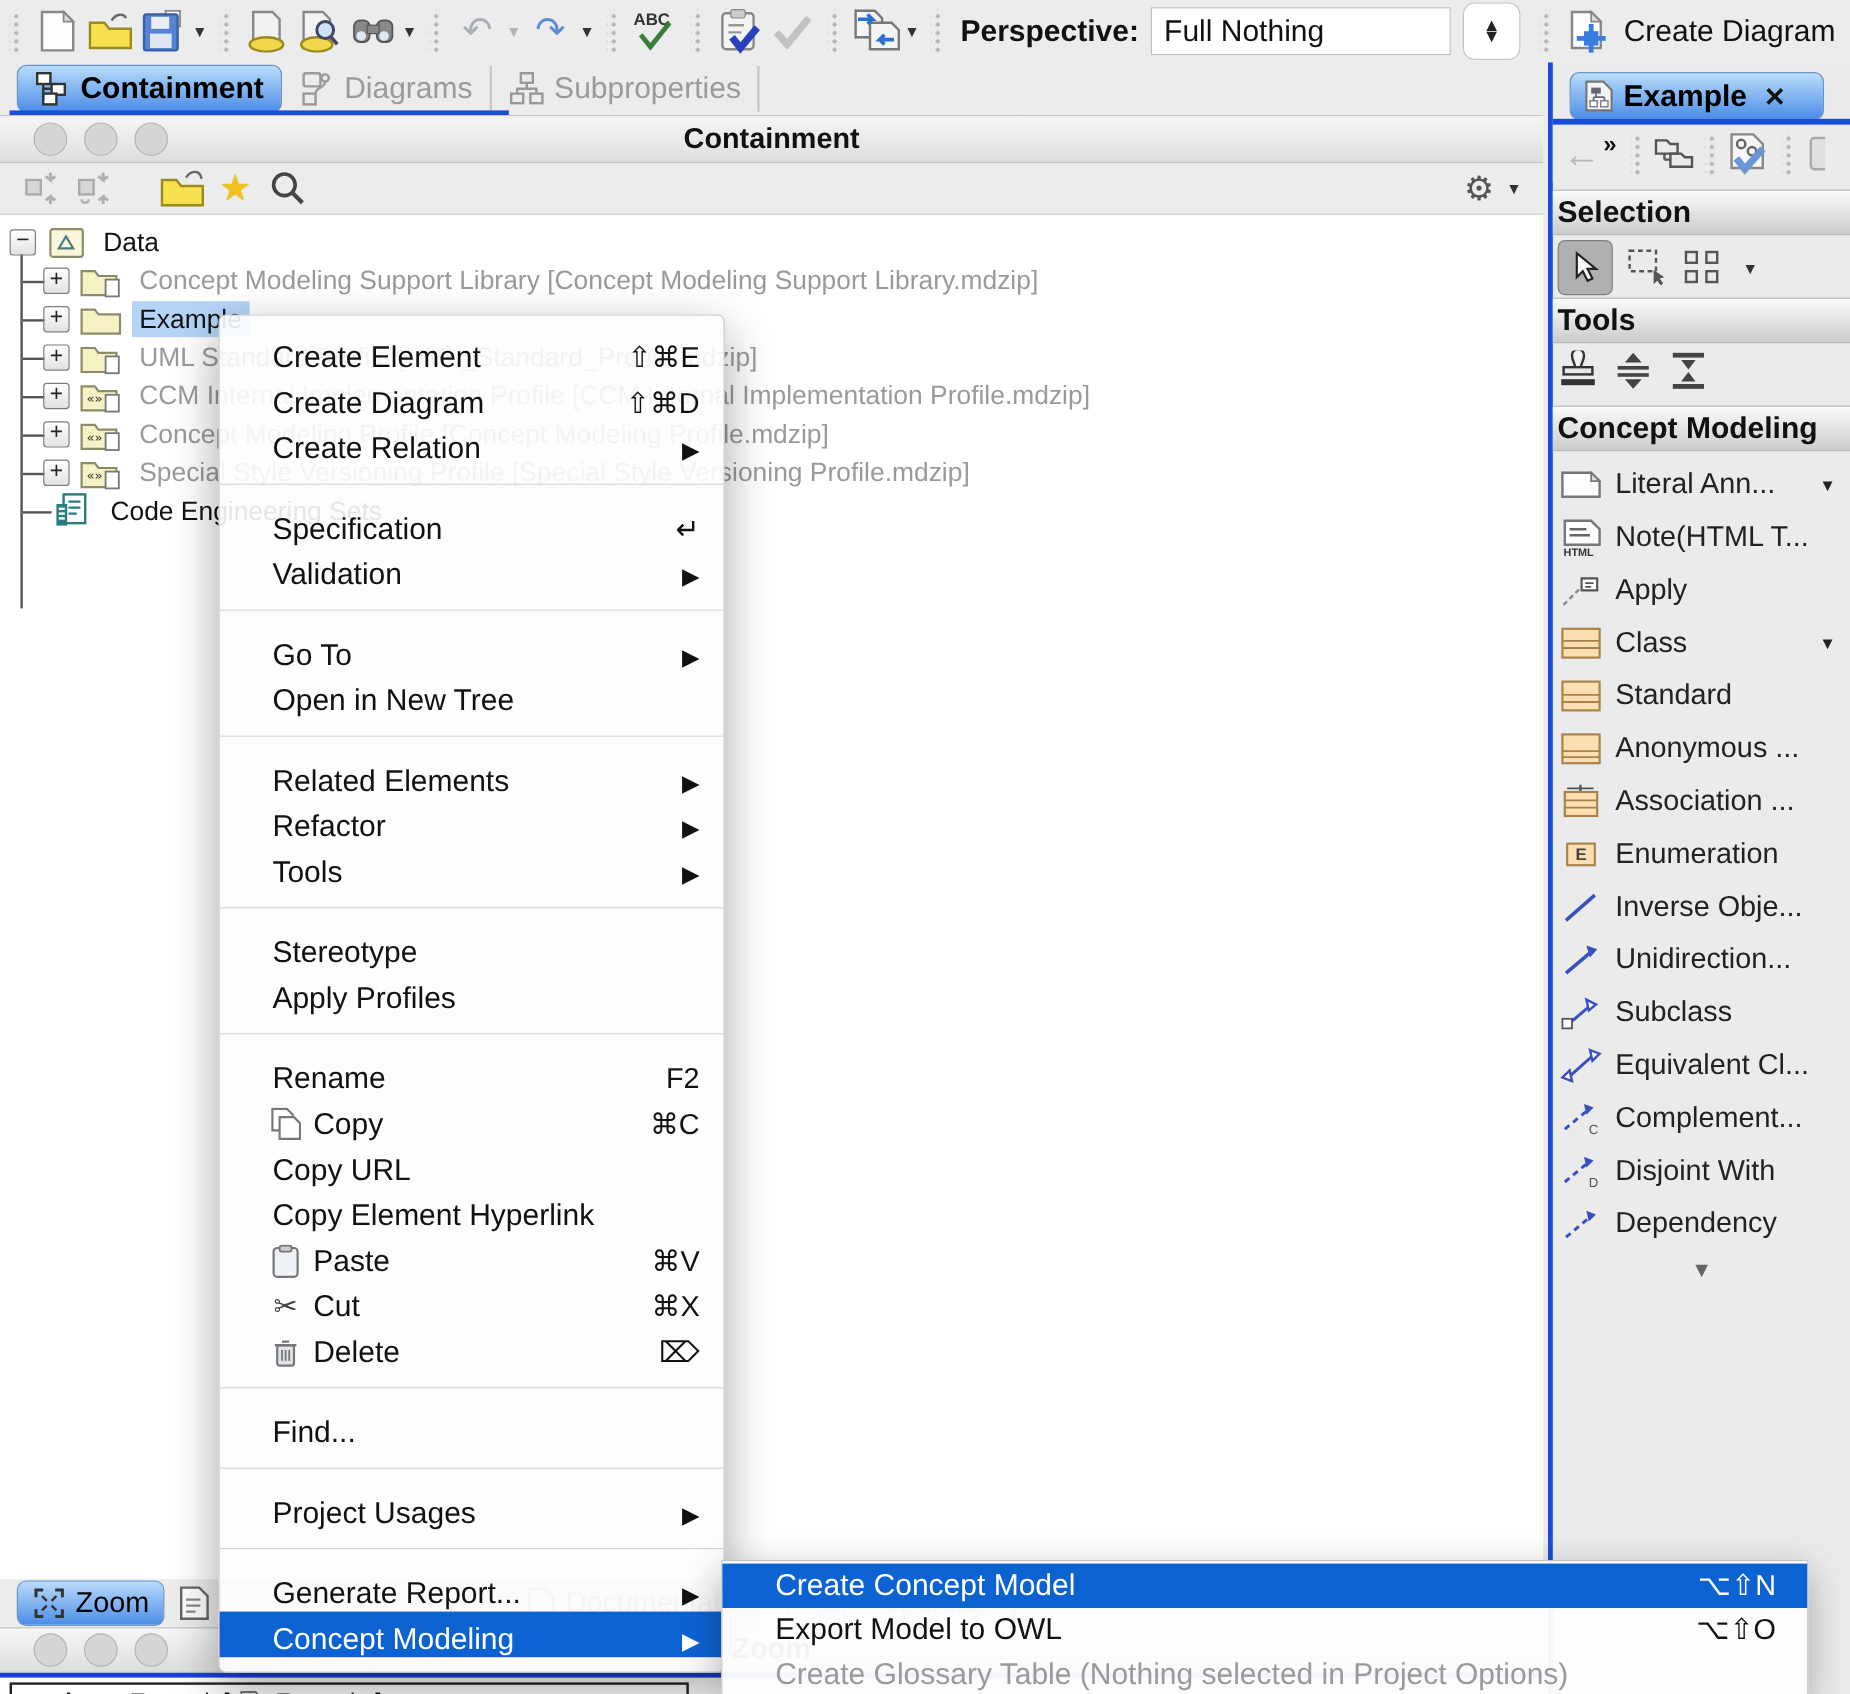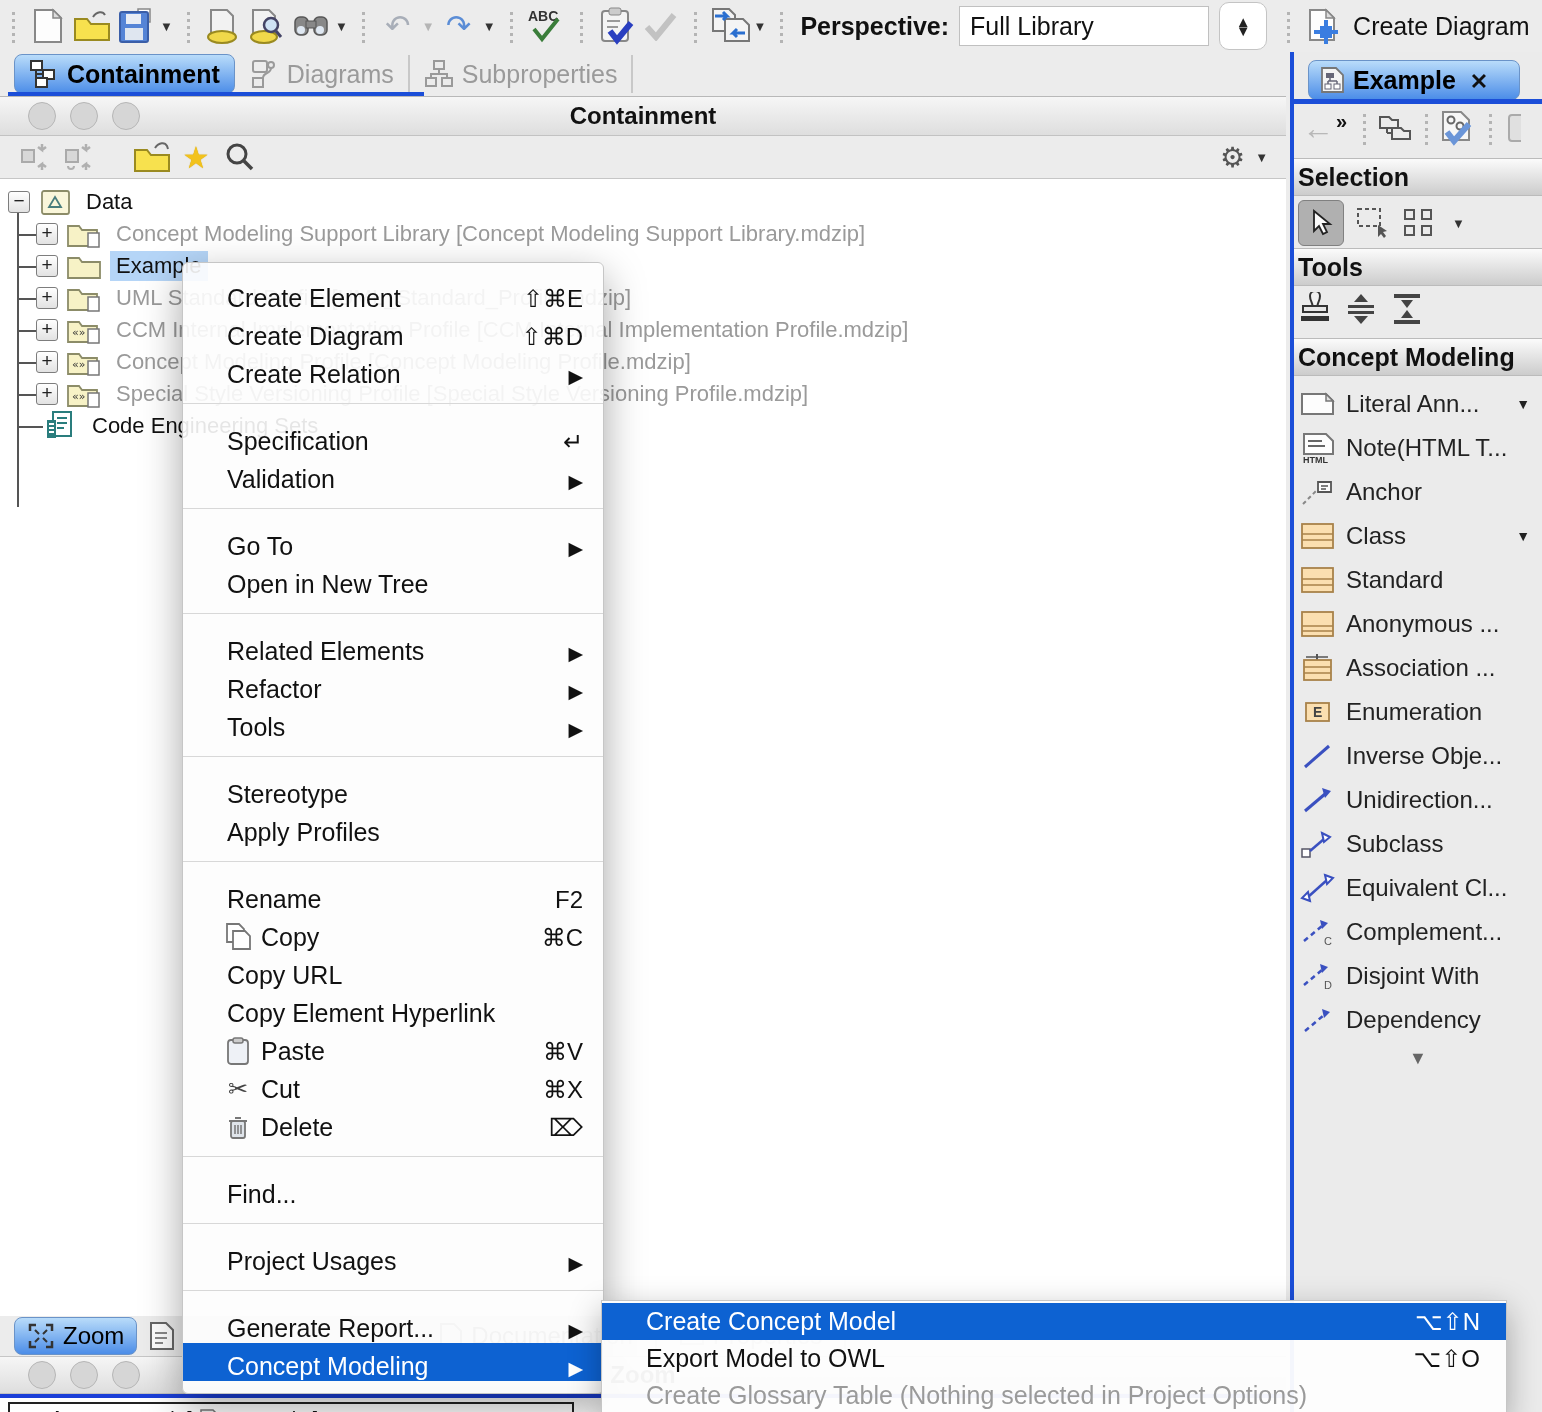--- a/index.html
+++ b/index.html
@@ -168,21 +168,21 @@
         <svg width="42" height="38">
           <path d="M4 2 h16 l6 6 v16 H4z" fill="#f4f4f4" stroke="#777" stroke-width="2"></path>
           <path d="M16 12 h18 l6 6 v16 H16z" fill="#f4f4f4" stroke="#777" stroke-width="2"></path>
           <path d="M6 9 h12 l-4 -4 m4 4 l-4 4" stroke="#2a6fd0" stroke-width="3" fill="none"></path>
           <path d="M36 26 h-12 l4 -4 m-4 4 l4 4" stroke="#2a6fd0" stroke-width="3" fill="none"></path>
         </svg>
       </span>
     <span class="dd">▼</span>
     <span class="hdl"></span>
     <span class="persp-label">Perspective:</span>
-    <span class="combo">Full Library</span>
+    <span class="combo">Full Nothing</span>
     <span class="stepper">
         <span>▲</span>
         <span>▼</span>
       </span>
     <span class="hdl" style="margin-left:16px"></span>
     <span class="tbtn">
         <svg width="34" height="36">
           <path d="M4 2 h16 l8 8 v22 H4z" fill="#fdfdfd" stroke="#888" stroke-width="2"></path>
           <path d="M20 2 l8 8 h-8z" fill="#ddd" stroke="#888" stroke-width="1.5"></path>
           <rect x="14" y="18" width="12" height="12" fill="#3a7de0"></rect>
@@ -511,21 +511,21 @@
         </svg>
       <span>Note(HTML T...</span>
     </div>
     <div class="pitem" style="top:418px">
       <svg width="36" height="30">
           <line x1="3" y1="27" x2="18" y2="12" stroke="#888" stroke-width="2" stroke-dasharray="4 3"></line>
           <path d="M18 5 h13 v10 h-13z" fill="#fdfdfd" stroke="#555" stroke-width="1.8"></path>
           <line x1="21" y1="9" x2="28" y2="9" stroke="#555" stroke-width="1.5"></line>
           <line x1="21" y1="12" x2="26" y2="12" stroke="#555" stroke-width="1.5"></line>
         </svg>
-      <span>Anchor</span>
+      <span>Apply</span>
     </div>
     <div class="pitem" style="top:462px">
       <svg width="36" height="30">
           <rect x="2" y="3" width="31" height="24" fill="#fbdfb0" stroke="#a8824a" stroke-width="1.8"></rect>
           <line x1="2" y1="13" x2="33" y2="13" stroke="#a8824a" stroke-width="1.5"></line>
           <line x1="2" y1="19" x2="33" y2="19" stroke="#a8824a" stroke-width="1.5"></line>
         </svg>
       <span>Class</span>
       <span class="pdd">▼</span>
     </div>

